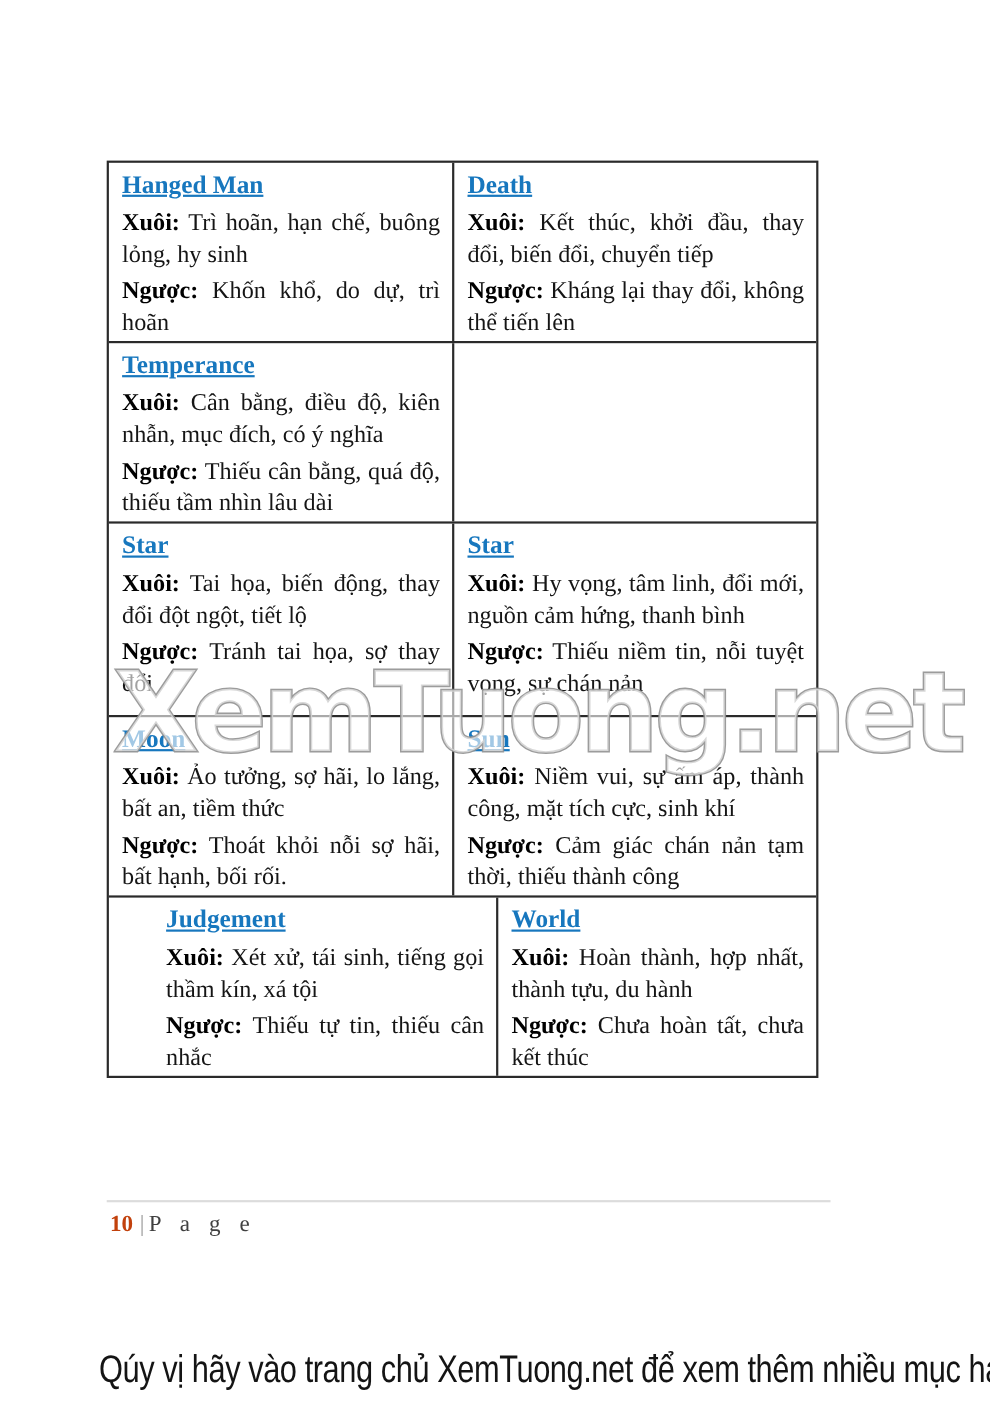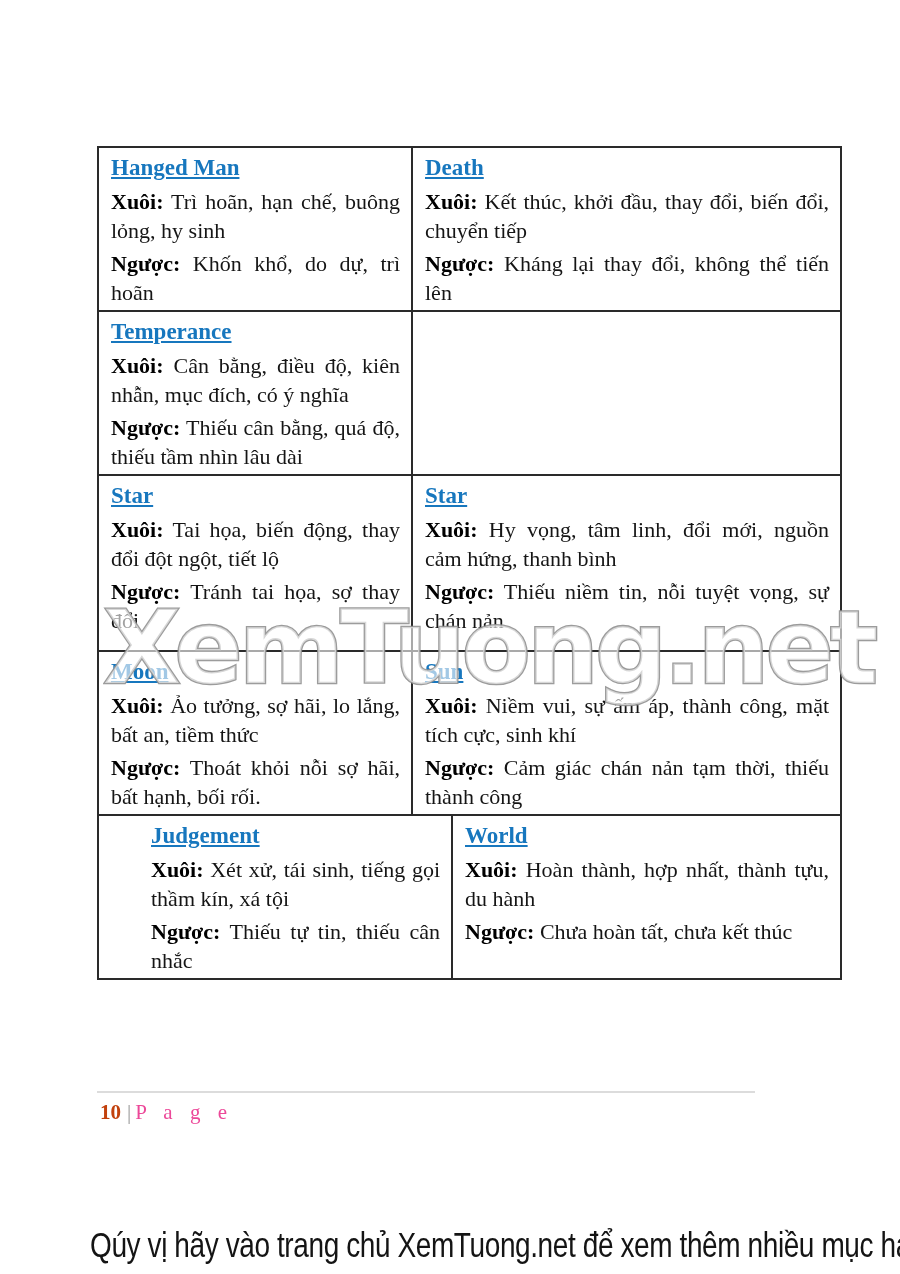--- a/index.html
+++ b/index.html
@@ -6,21 +6,21 @@
   html, body { background: #ffffff; }
   body {
     width: 900px; height: 1274px;
     font-family: "Liberation Serif", serif;
     position: relative; overflow: hidden;
   }
   .page { position: absolute; inset: 0; background: #ffffff; }
 
   
   .tarot-table {
-    position: absolute; left: 97px; top: 146px; width: 745px;
+    position: absolute; left: 97px; top: 146px; width: 647px;
     border: 2px solid #2a2a2a;
     font-family: Liberation Serif, serif;
   }
   .t-row {
     display: grid; grid-template-columns: 314px 1fr;
     border-bottom: 2px solid #2a2a2a;
   }
   .t-row:last-child { border-bottom: none; }
   .t-row.r1 { min-height: 155px; }
   .t-row.r2 { min-height: 148px; }
@@ -57,21 +57,21 @@
   .pagenum-rule {
     position: absolute; left: 97px; top: 1091px;
     width: 658px; height: 2px; background: #dcdcdc;
   }
   .pagenum {
     position: absolute; left: 100px; top: 1100px;
     font-size: 21px;
   }
   .pagenum .num { font-weight: bold; color: #c2410c; }
   .pagenum .sep { color: #9a9a9a; padding: 0 4px 0 6px; }
-  .pagenum .word { color: #ec4899; letter-spacing: 6px; }
+  .pagenum .word { color: #404040; letter-spacing: 6px; }
 
   
   .banner {
     position: absolute; left: 0; top: 1225px; width: 900px;
     text-align: center;
     font-family: "Liberation Sans", sans-serif;
     font-size: 35px; color: #141414;
     transform: scaleX(0.80); transform-origin: 50% 50%;
     letter-spacing: -0.5px; white-space: nowrap;
   }

